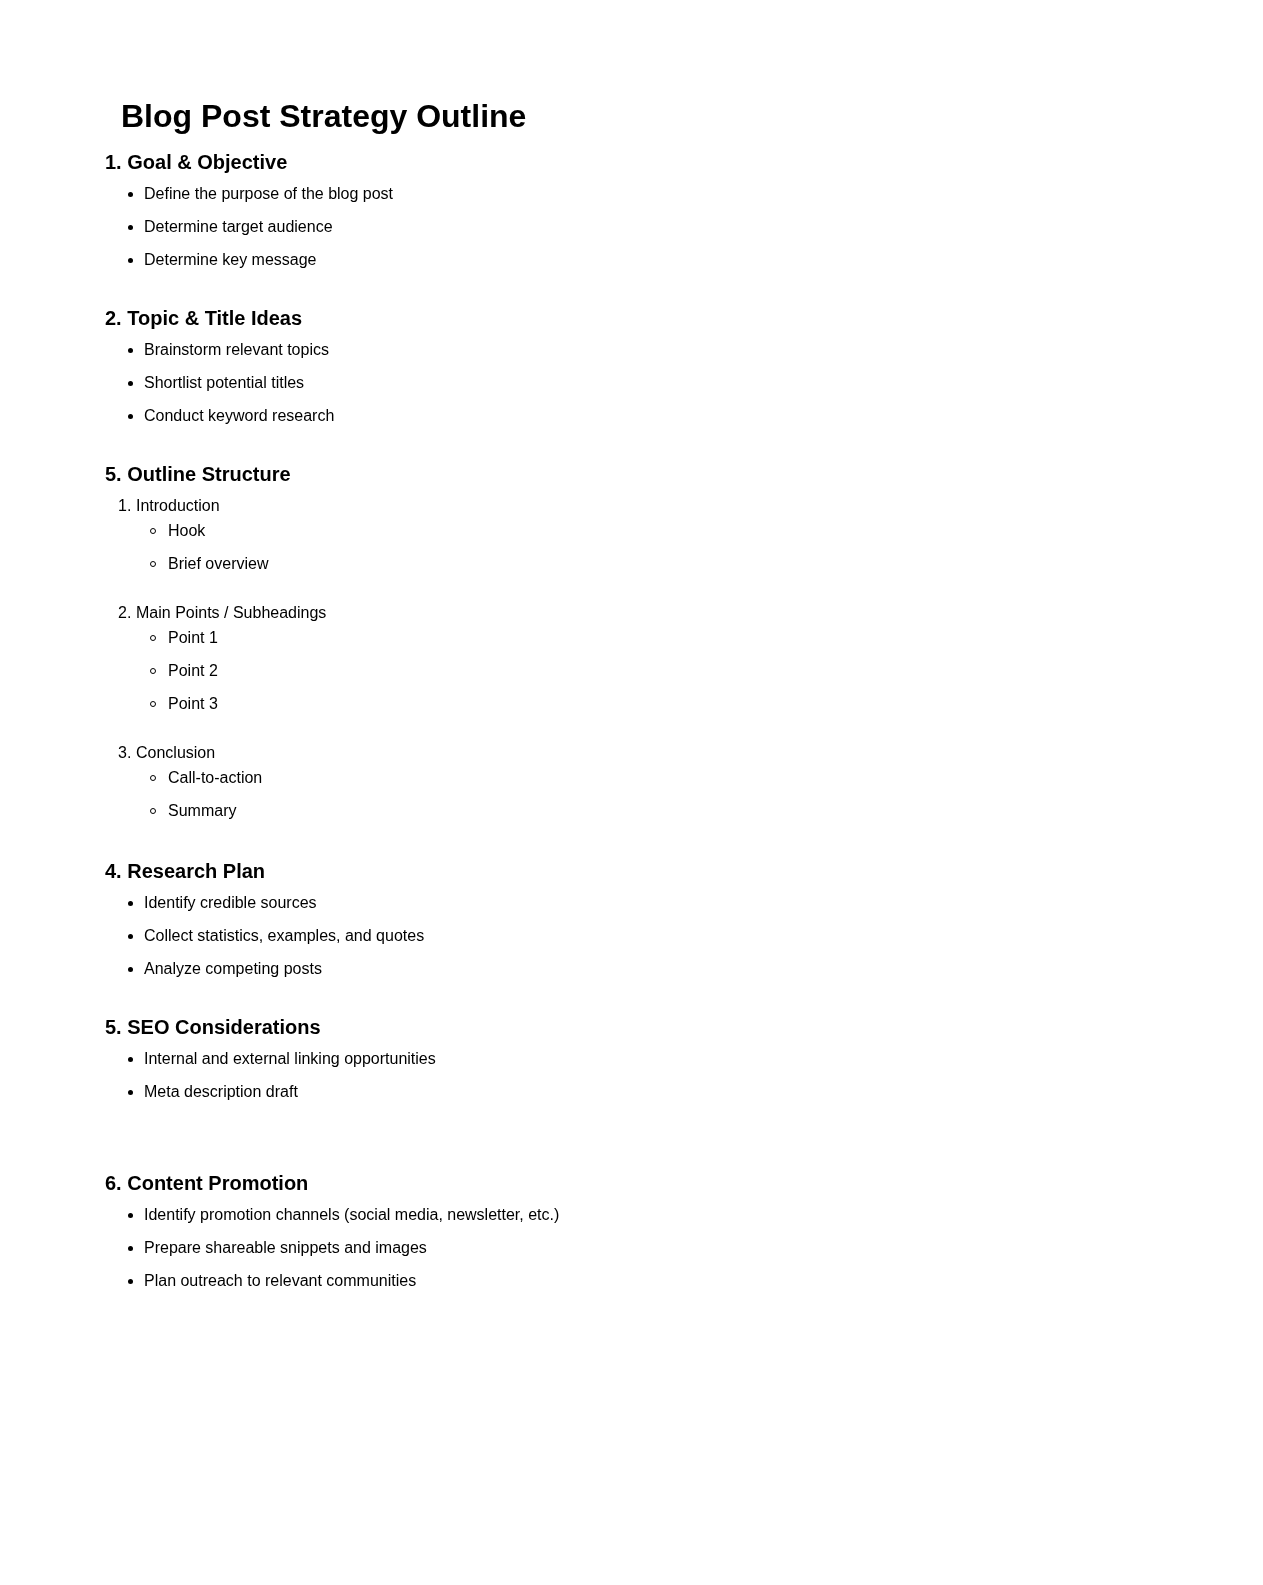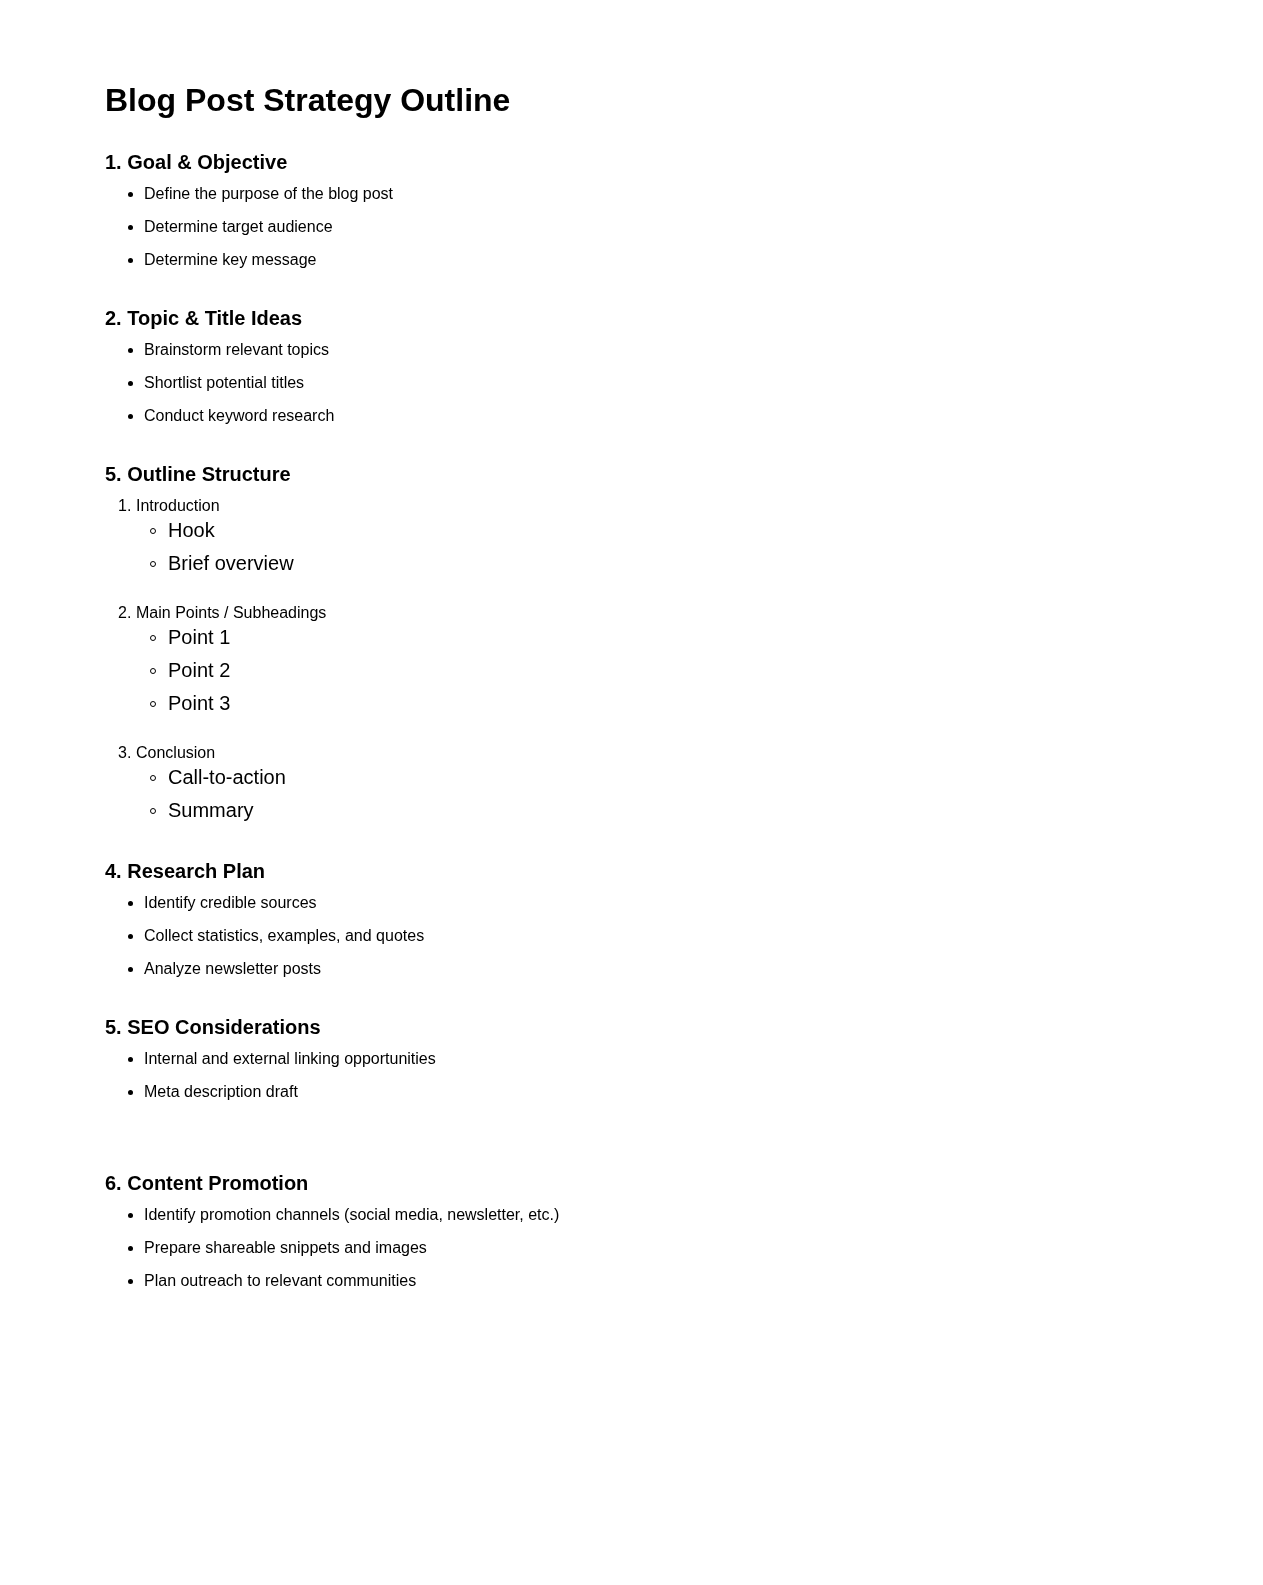--- a/index.html
+++ b/index.html
@@ -3,21 +3,21 @@
 <meta charset="utf-8">
 <style>
   html, body { margin: 0; padding: 0; background: #ffffff; }
   body { width: 1263px; height: 1585px; position: relative; overflow: hidden; }
   .page {
     position: absolute; left: 0; top: 0; width: 1263px; height: 1288px;
     overflow: hidden; font-family: "Liberation Sans", sans-serif; color: #000;
   }
   .content { position: absolute; left: 105px; top: 0; width: 1100px; }
   h1 {
-    font-size: 32px; font-weight: bold; margin: 0; position: absolute; top: 82px; left: 0;
+    font-size: 32px; font-weight: bold; margin: 16px; position: absolute; top: 82px; left: 0;
     white-space: nowrap; line-height: 37px;
   }
   .section { position: absolute; left: 0; width: 1000px; }
   h2 { font-size: 20px; font-weight: bold; margin: 0; line-height: 24px; white-space: nowrap; }
   ul.bullets { list-style: none; margin: 8px; padding: 0; }
   ul.bullets li {
     position: relative; padding-left: 31px; font-size: 16px; line-height: 19px;
     height: 19px; margin-top: 14px; white-space: nowrap;
   }
   ul.bullets > li:first-child { margin-top: 10px; }
@@ -25,21 +25,21 @@
     content: ""; position: absolute; left: 15px; top: 8px; width: 5px; height: 5px;
     background: #000; border-radius: 50%;
   }
   ol.outline { list-style: none; margin: 0; padding: 0; }
   ol.outline > li { position: relative; padding-left: 31px; font-size: 16px; line-height: 19px; }
   ol.outline > li .num { position: absolute; left: 13px; top: 0; }
   ol.outline > li + li { margin-top: 30px; }
   ol.outline > li:first-child { margin-top: 10px; }
   ul.sub { list-style: none; margin: 0; padding: 0; }
   ul.sub li {
-    position: relative; padding-left: 32px; font-size: 20px; line-height: 19px; height: 19px;
+    position: relative; padding-left: 32px; font-size: 16px; line-height: 19px; height: 19px;
     margin-top: 14px; white-space: nowrap;
   }
   ul.sub li:first-child { margin-top: 6px; }
   ul.sub li::before {
     content: ""; position: absolute; left: 14px; top: 7px; width: 4px; height: 4px;
     border: 1px solid #000; border-radius: 50%;
   }
 </style>
 </head>
 <body>
@@ -95,21 +95,21 @@
           </ul>
         </li>
       </ol>
     </div>
 
     <div class="section" style="top:859px;">
       <h2>4. Research Plan</h2>
       <ul class="bullets">
         <li>Identify credible sources</li>
         <li>Collect statistics, examples, and quotes</li>
-        <li>Analyze newsletter posts</li>
+        <li>Analyze competing posts</li>
       </ul>
     </div>
 
     <div class="section" style="top:1015px;">
       <h2>5. SEO Considerations</h2>
       <ul class="bullets">
         <li>Internal and external linking opportunities</li>
         <li>Meta description draft</li>
       </ul>
     </div>

